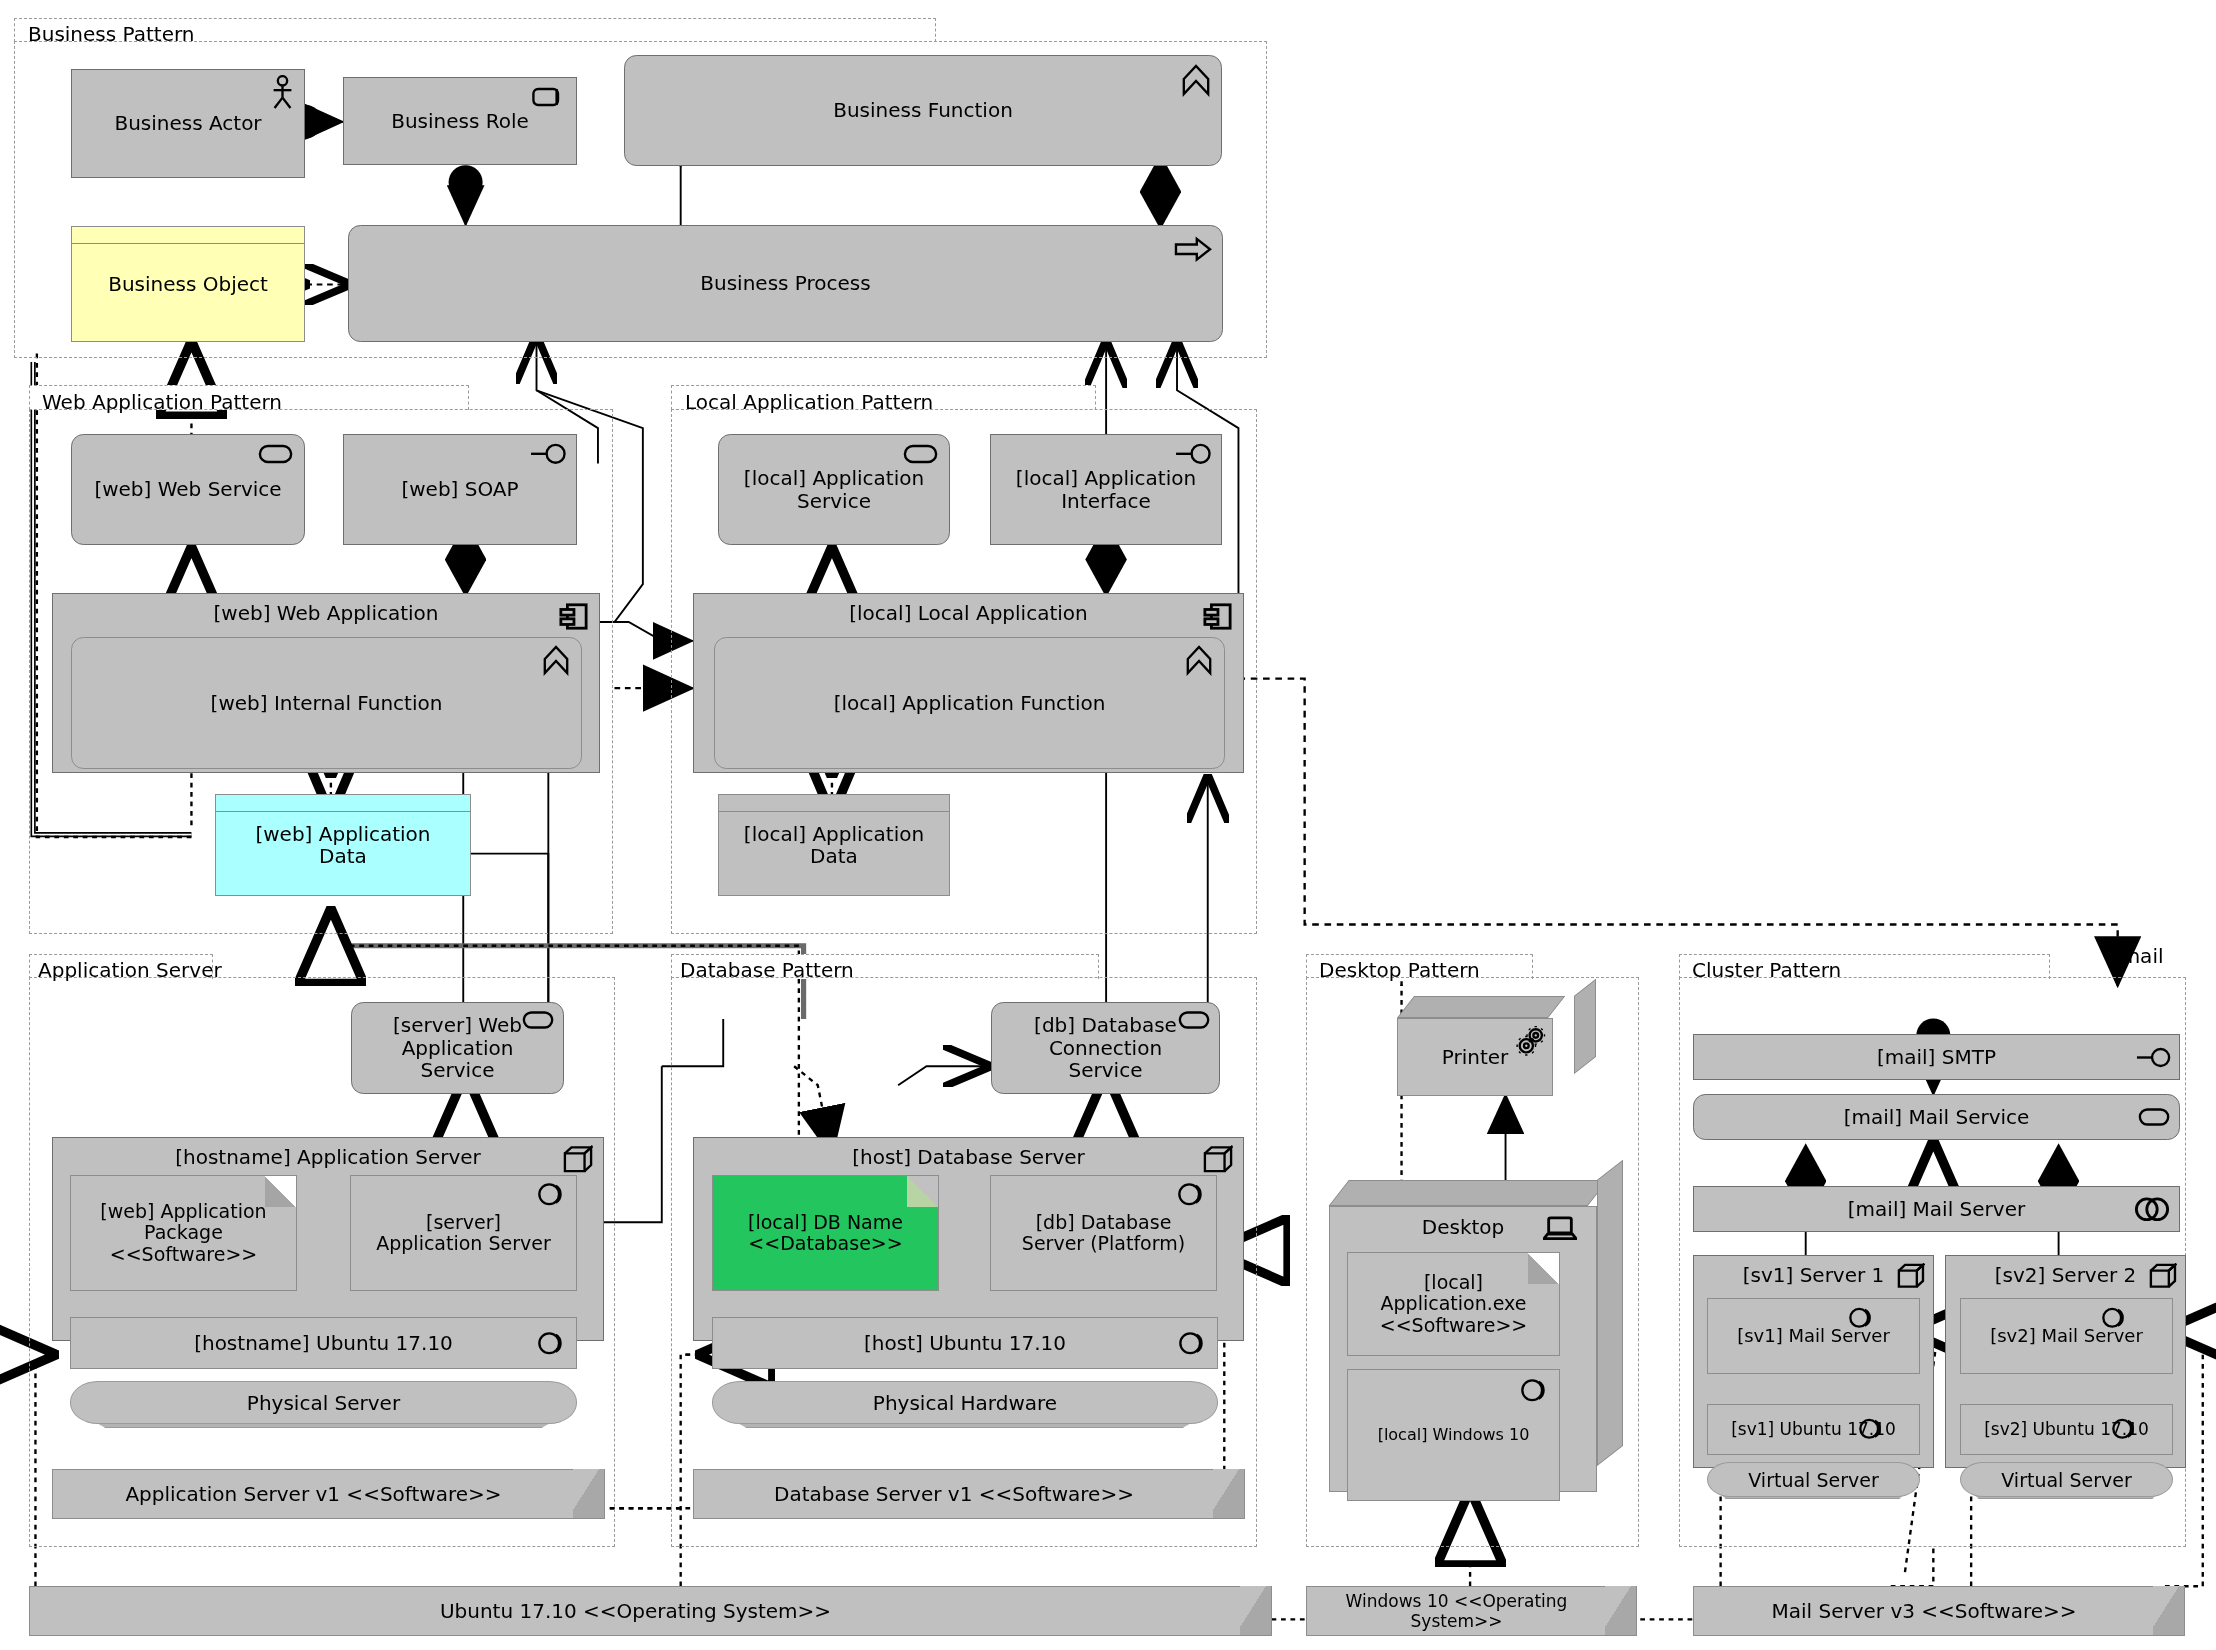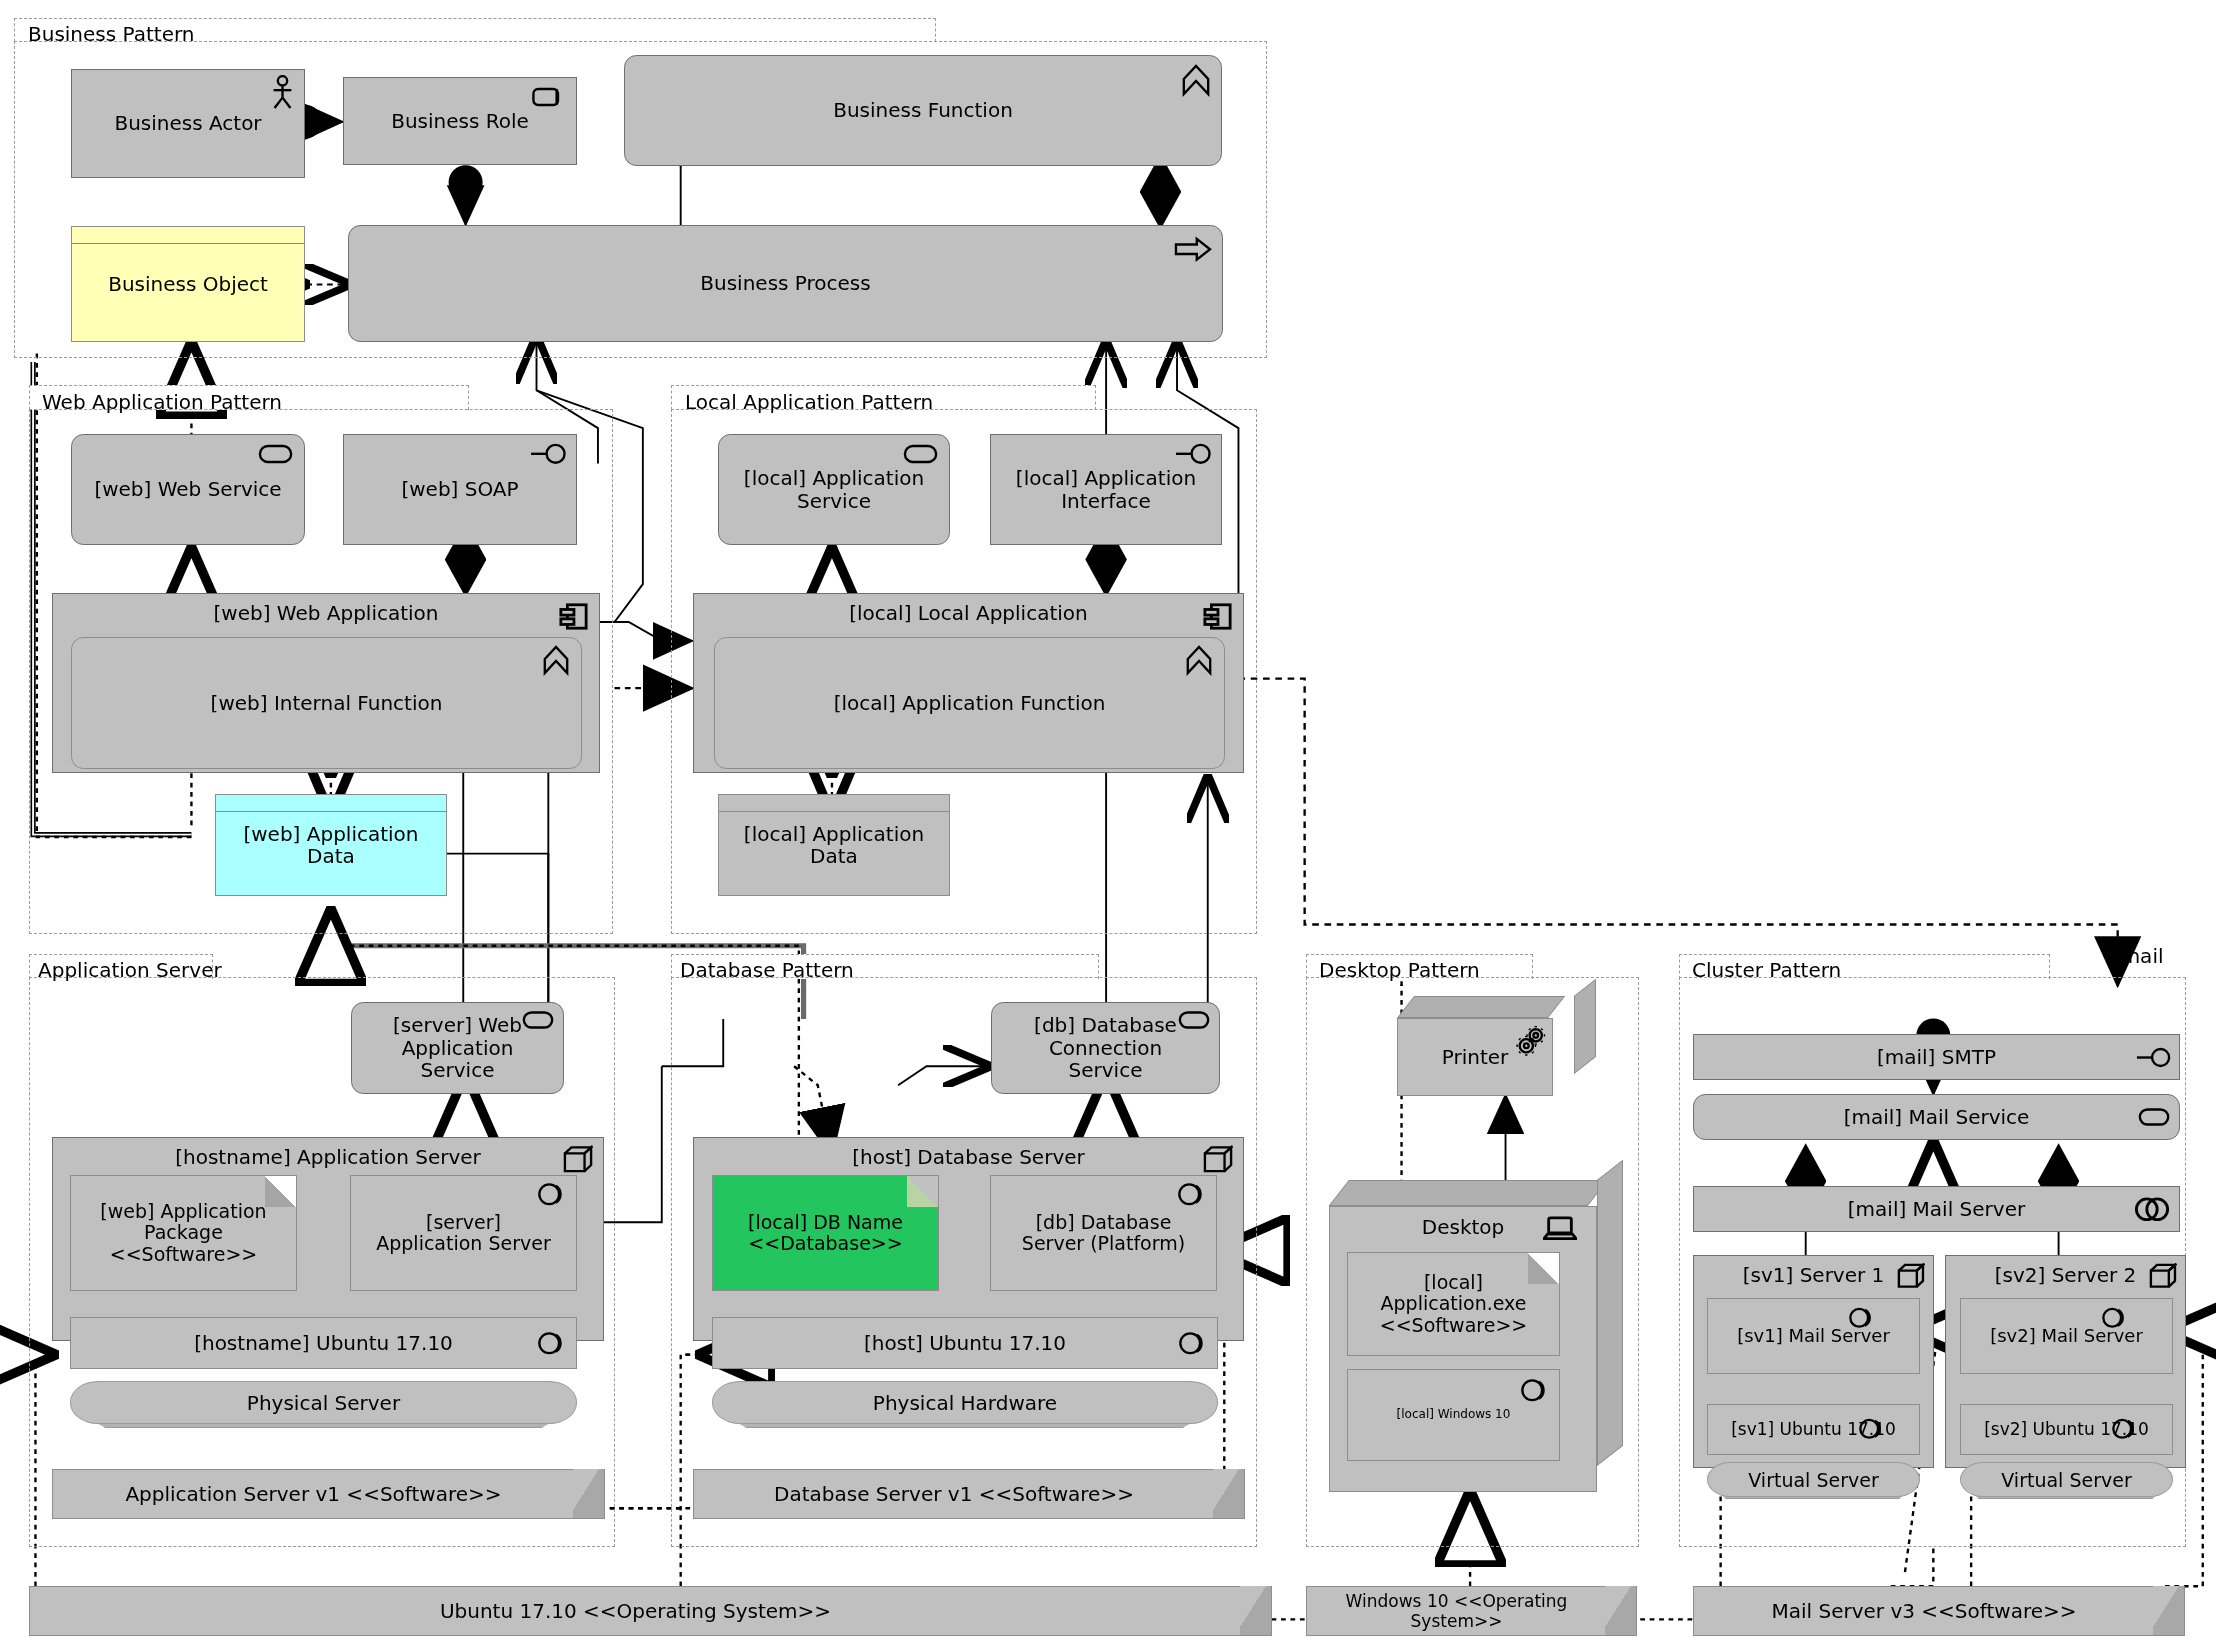--- a/index.html
+++ b/index.html
@@ -262,21 +262,21 @@
   </div>
   <div class="box rounded thin" style="left:71px;top:625px;width:511px;height:132px;background:#c0c0c0;">
     <span class="lbl">[web] Internal Function</span>
     <span class="icn" style="right:11.3px;top:5.7px;">
       <svg width="28" height="32" viewBox="0 0 60 68">
           <path d="M6,32 L30,6 L54,32 L54,62 L30,36 L6,62 Z" fill="none" stroke="#000" stroke-width="5"></path>
         </svg>
     </span>
   </div>
 
-  <div class="box cyan dataobj" style="left:215px;top:782px;width:232px;height:102px;">
+  <div class="box cyan dataobj" style="left:215px;top:782px;width:256px;height:102px;">
     <span class="lbl">[web] Application Data</span>
   </div>
 
   <div class="group-tab" style="left:671px;top:373px;width:425px;height:24.6px;"></div>
   <div class="group" style="left:671px;top:397px;width:586px;height:525px;"></div>
   <div class="group-label" style="left:685px;top:378px;">Local Application Pattern</div>
 
   <div class="box rounded" style="left:718px;top:422px;width:232px;height:111px;">
     <span class="lbl">[local] Application Service</span>
     <span class="icn" style="right:10.4px;top:7.6px;">
@@ -464,21 +464,21 @@
     </div>
     <span class="icn" style="left:214px;top:36px;">
       <svg width="34" height="26.5" viewBox="0 0 72 56">
           <rect x="12" y="4" width="48" height="32" rx="4" fill="none" stroke="#000" stroke-width="6"></rect>
           <path d="M2,48 L70,48 L62,38 L10,38 Z" fill="none" stroke="#000" stroke-width="6"></path>
         </svg>
     </span>
     <div class="box thin dogear" style="left:18px;top:72px;width:213px;height:104px;font-size:19px;">
       <span class="lbl">[local] Application.exe &lt;&lt;Software&gt;&gt;</span>
     </div>
-    <div class="box thin" style="left:18px;top:189px;width:213px;height:92px;font-size:12px;">
+    <div class="box thin" style="left:18px;top:189px;width:213px;height:132px;font-size:16px;">
       <span class="lbl">[local] Windows 10</span>
       <span class="icn" style="right:8.5px;top:6.6px;">
         <svg width="31" height="26.5" viewBox="0 0 66 56">
             <circle cx="26" cy="28" r="21" fill="none" stroke="#000" stroke-width="5"></circle>
             <path d="M40,10 a21,21 0 0 1 0,36" fill="none" stroke="#000" stroke-width="5"></path>
           </svg>
       </span>
     </div>
   </div>
 

